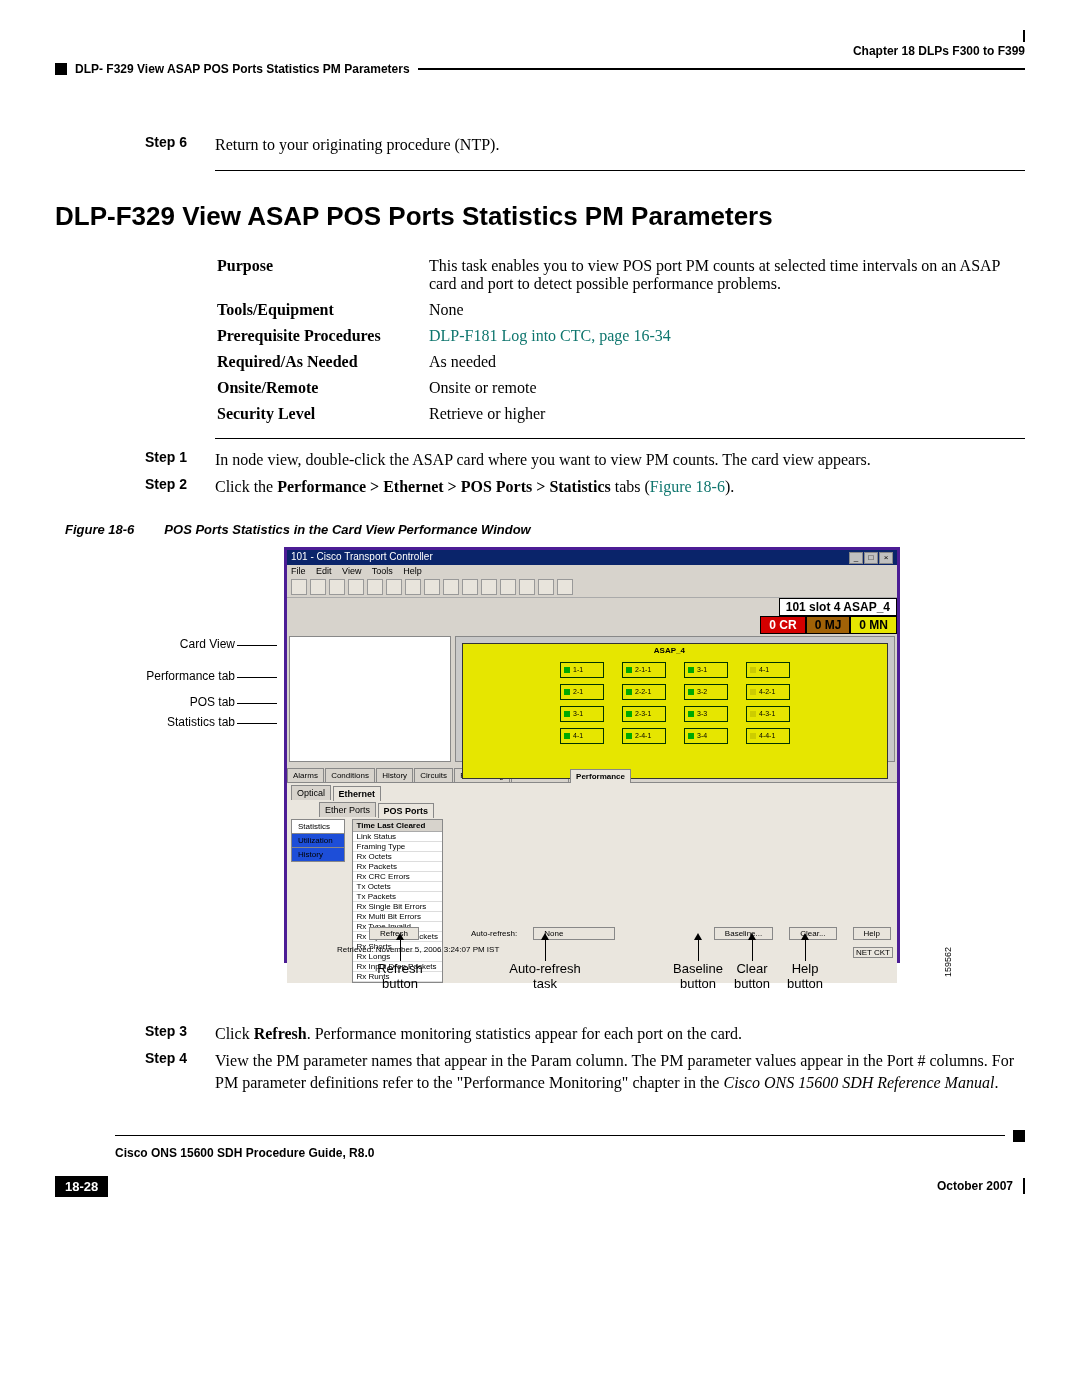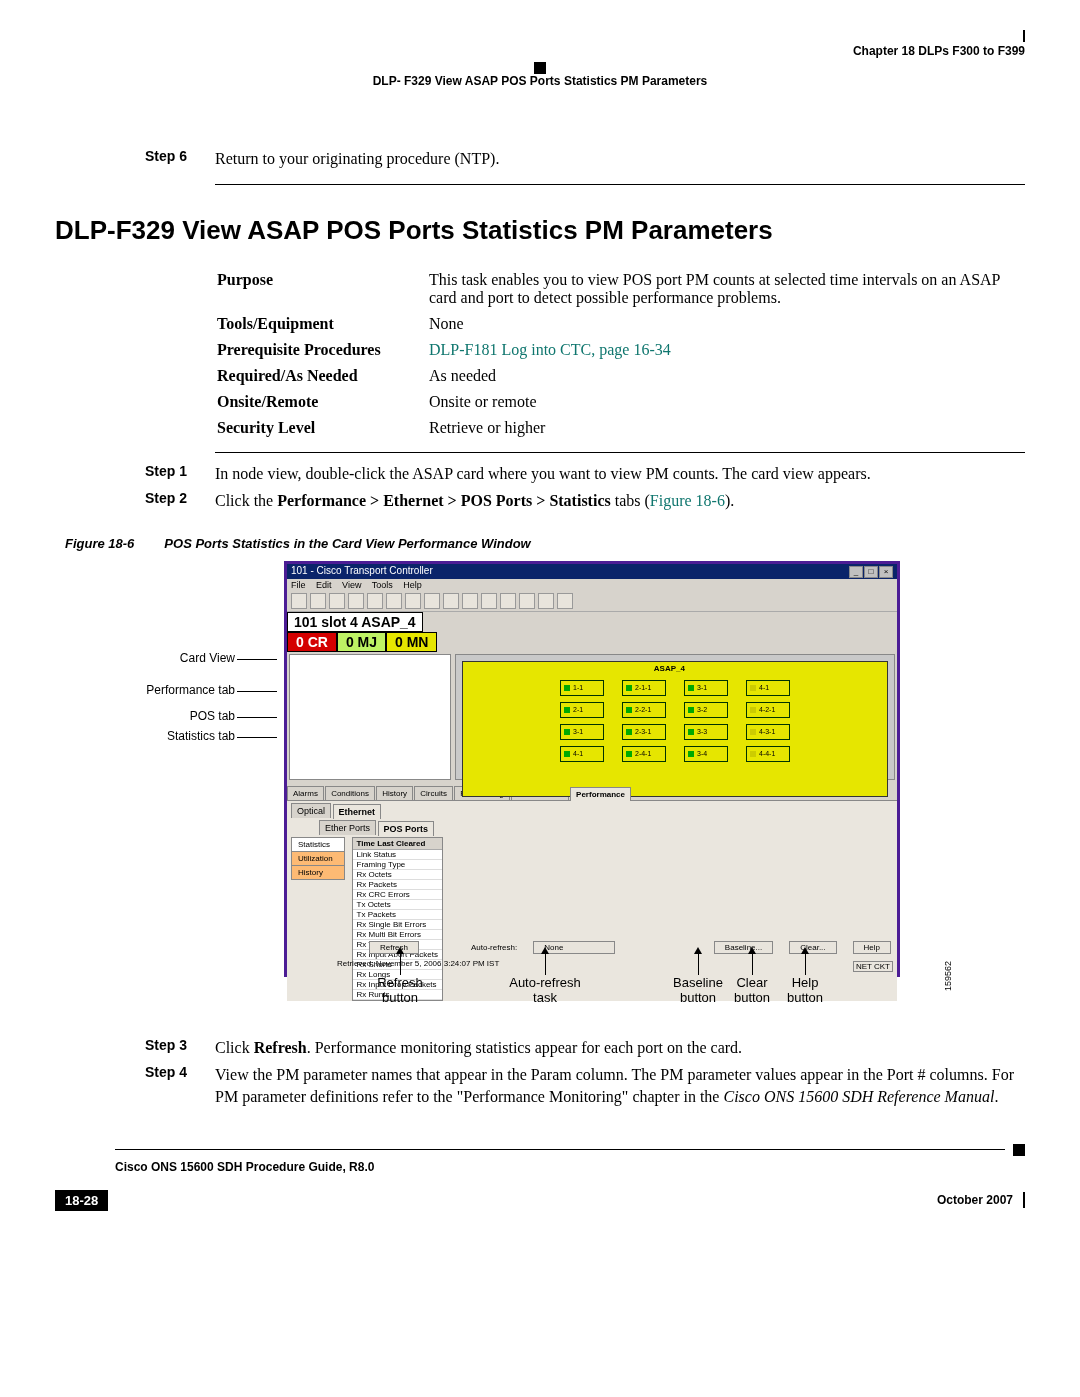--- a/index.html
+++ b/index.html
@@ -24,21 +24,20 @@
   .running-sub {
     font-family: Arial, Helvetica, sans-serif;
     font-size: 12px;
     font-weight: bold;
   }
   .head-rule-wrap {
     display: flex;
     align-items: center;
     margin-top: 4px;
     margin-bottom: 8px;
-    flex-direction: column;
   }
   .sq {
     width: 12px; height: 12px; background: #000; flex: 0 0 auto;
   }
   .head-line {
     flex: 1 1 auto; height: 2px; background: #000; margin-left: 8px;
   }
   .step-row {
     display: flex;
     margin: 6px 0 6px 90px;
@@ -133,25 +132,25 @@
     display: flex;
     justify-content: space-between;
   }
   .closebtns span {
     display: inline-block; width: 12px; height: 10px; background: #c0c0c0; border:1px solid #888; margin-left:1px; font-size:8px; text-align:center; line-height:9px; color:#000;
   }
   .menubar { background:#d7d3cc; padding:1px 4px; font-size:9px; }
   .menubar span { margin-right:8px; }
   .toolbar { background:#d7d3cc; padding:2px 4px; display:flex; gap:3px; flex-wrap:wrap; border-bottom:1px solid #aaa;}
   .tbtn { width:14px; height:14px; background:#e8e4dc; border:1px solid #999; }
-  .slotbar { display:flex; align-items:center; gap:0; font-size:14px; }
+  .slotbar { display:flex; align-items:center; gap:0; font-size:12px;justify-content:flex-end; }
   .slotname { background:#fff; border:1px solid #000; padding:1px 6px; font-weight:bold; }
   .alarm { color:#fff; font-weight:bold; border:1px solid #000; padding:1px 8px; }
   .alarm.cr { background:#d40000;}
-  .alarm.mj { background:#bef264; color:#000;}
+  .alarm.mj { background:#a16207; color:#000;}
   .alarm.mn { background:#e6e600; color:#000;}
   .card-body {
     display:flex;
     height: 130px;
   }
   .card-left {
     width: 160px;
     background:#fff;
     border:1px solid #888;
     margin:2px;
@@ -182,21 +181,21 @@
   .port {
     width:42px; height:14px; border:1px solid #003300; display:flex; align-items:center; font-size:7px;
   }
   .port .led { width:6px; height:6px; background:#0a0; margin:0 3px; flex:0 0 auto;}
   .port.y .led { background:#cc0;}
   .tabs-row { background:#d7d3cc; padding-top:4px; font-size:8px; border-bottom:1px solid #888; white-space:nowrap; }
   .tab { display:inline-block; padding:2px 5px; border:1px solid #888; border-bottom:none; background:#d7d3cc; margin-right:-1px;}
   .tab.sel { background:#eae6de; font-weight:bold; position:relative; top:1px;}
   .subtabs { padding:2px 4px 0 4px; background:#eae6de;}
   .vtab-col { display:inline-block; vertical-align:top; }
-  .vtab { display:block; padding:2px 6px; border:1px solid #888; font-size:8px; background:#fdba74; margin-bottom:-1px; width:40px;}
+  .vtab { display:block; padding:2px 6px; border:1px solid #888; font-size:8px; background:#1d4ed8; margin-bottom:-1px; width:40px;}
   .vtab.sel { background:#fff;}
   .pm-table { display:inline-block; vertical-align:top; margin-left:4px; border:1px solid #888; background:#fff;}
   .pm-table .hdr { background:#d7d3cc; font-weight:bold; padding:1px 4px; font-size:8px; border-bottom:1px solid #aaa;}
   .pm-table .row { padding:0 4px; font-size:8px; border-bottom:1px solid #ddd;}
   .btnbar { position:absolute; bottom:20px; left:6px; right:6px; display:flex; align-items:center; font-size:8px; gap:16px;}
   .winbtn { background:#e8e4dc; border:1px solid #888; padding:1px 10px; font-size:8px;}
   .retrieved { position:absolute; bottom:6px; left:50px; font-size:8px; }
   .netcnt { position:absolute; bottom:2px; right:4px; font-size:8px; border:1px solid #888; padding:0 2px;}
   .fignum-side {
     position:absolute;

